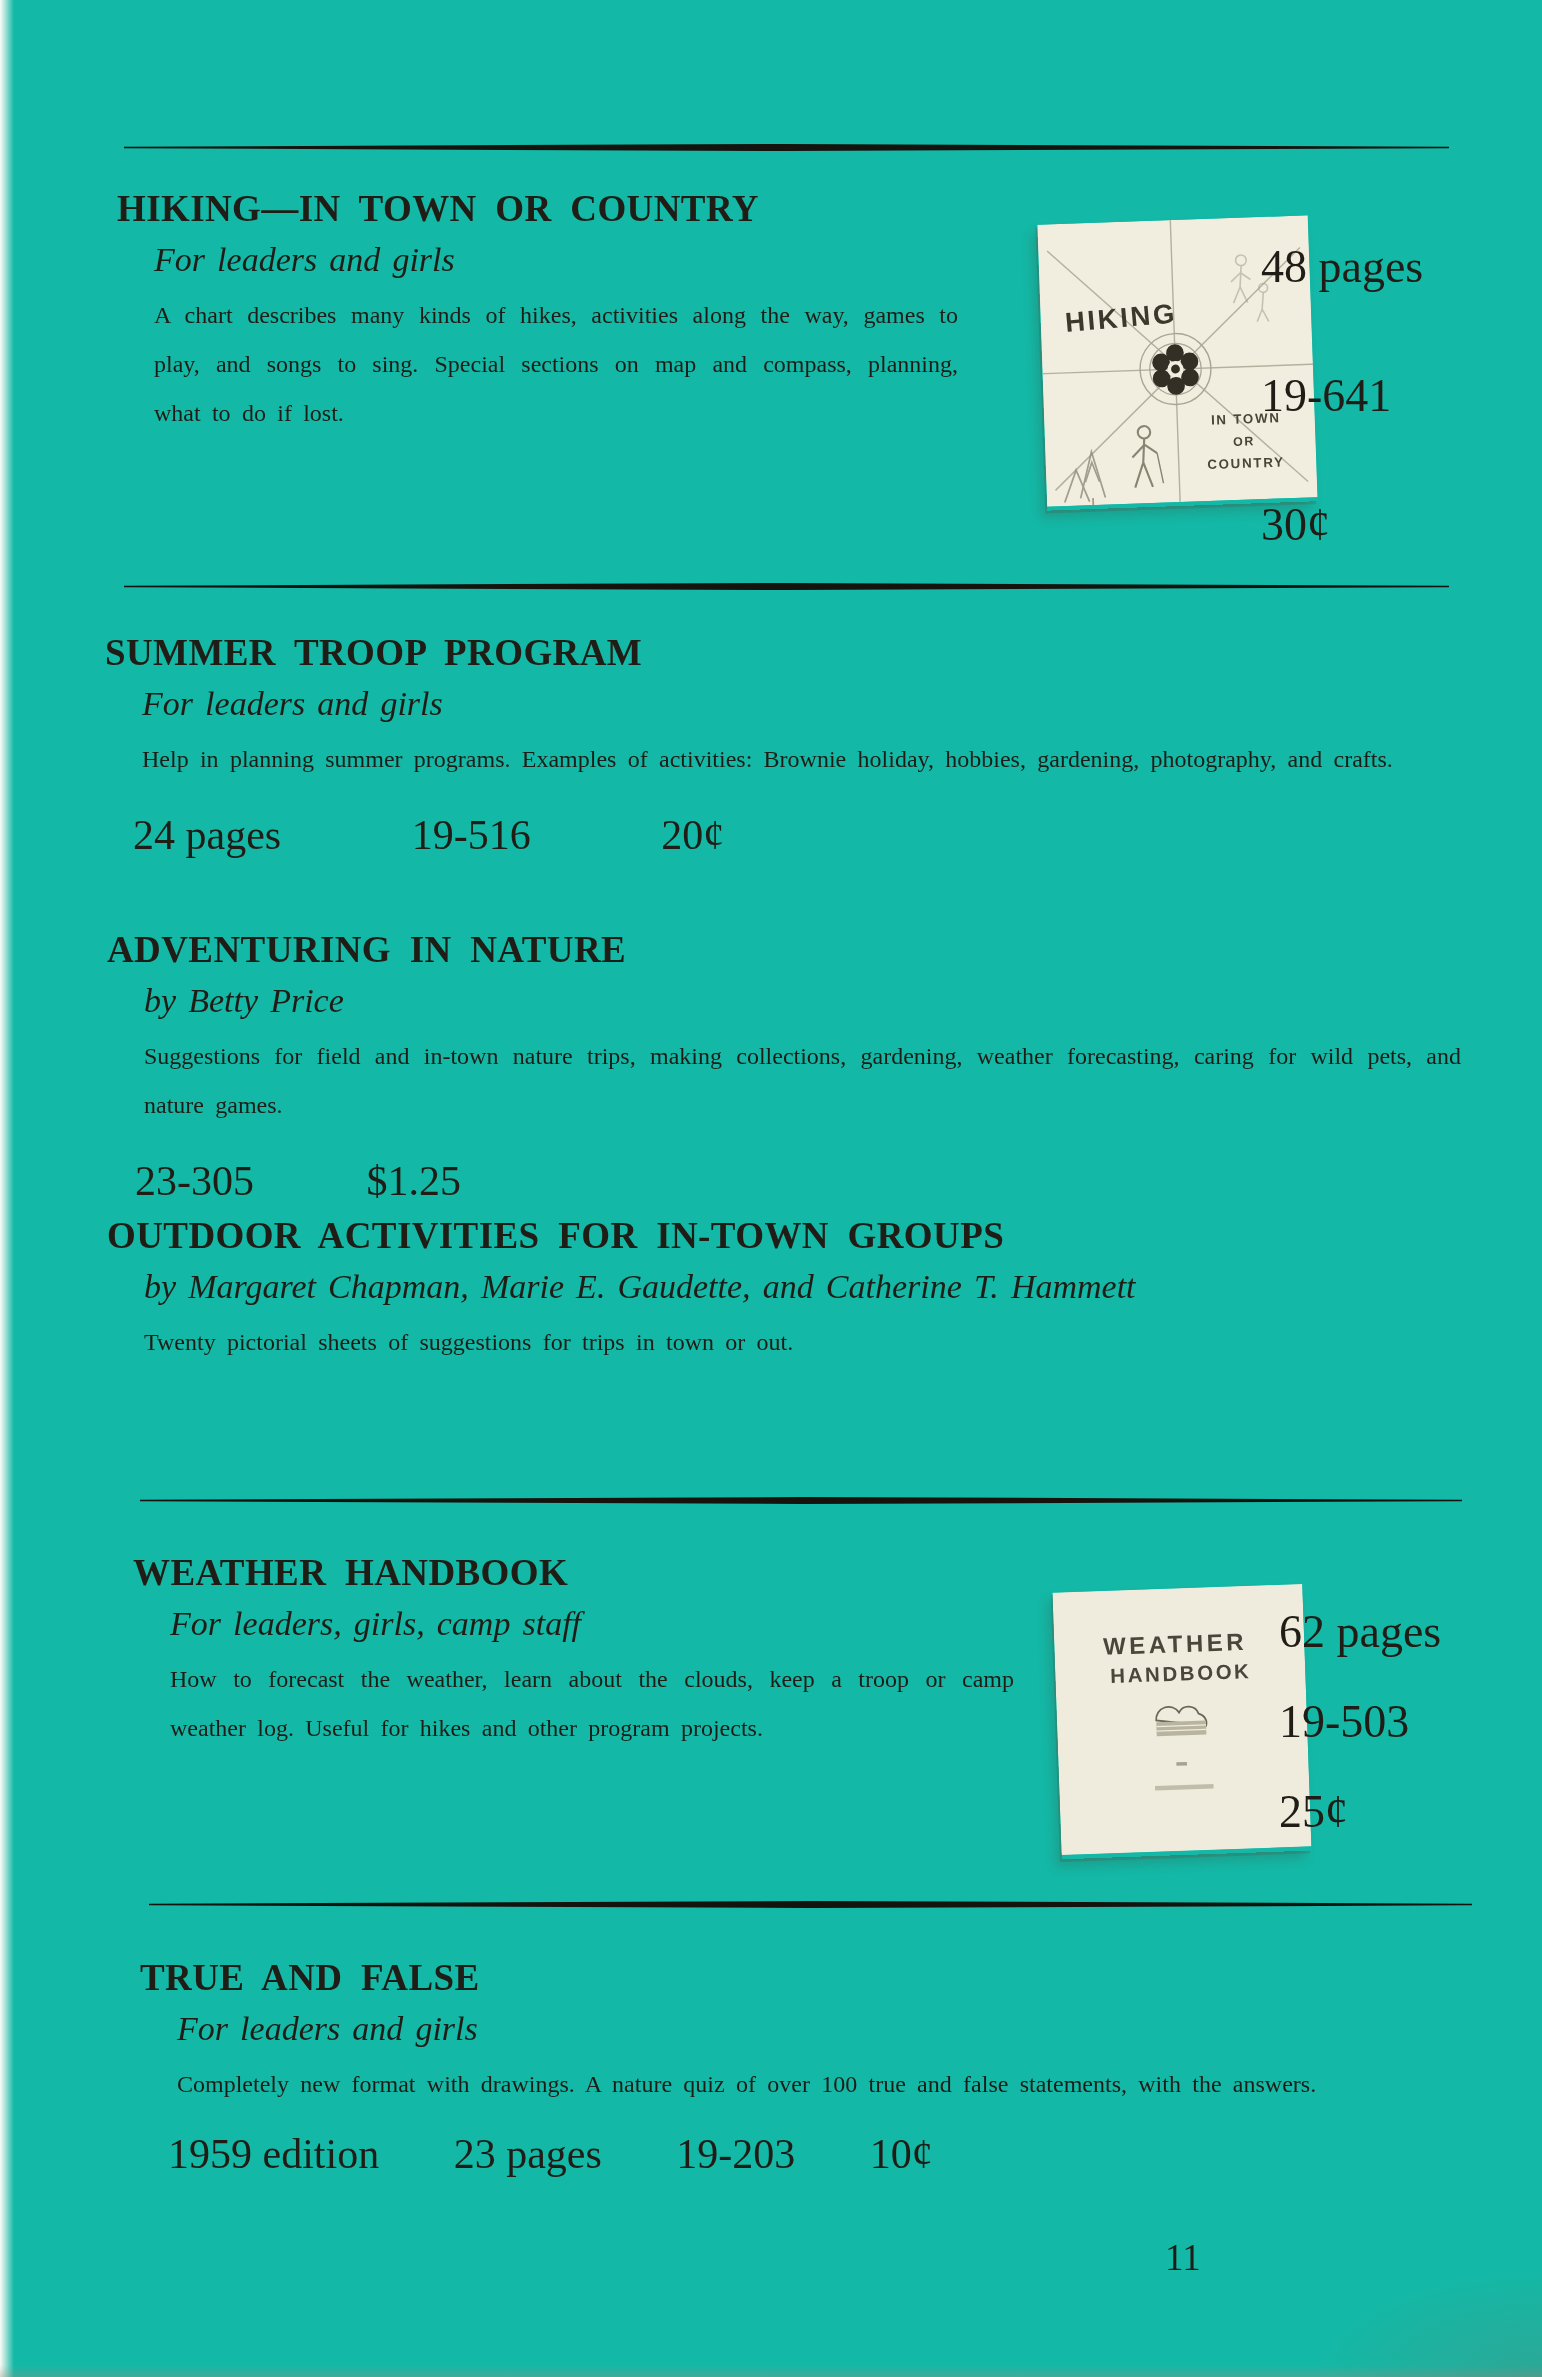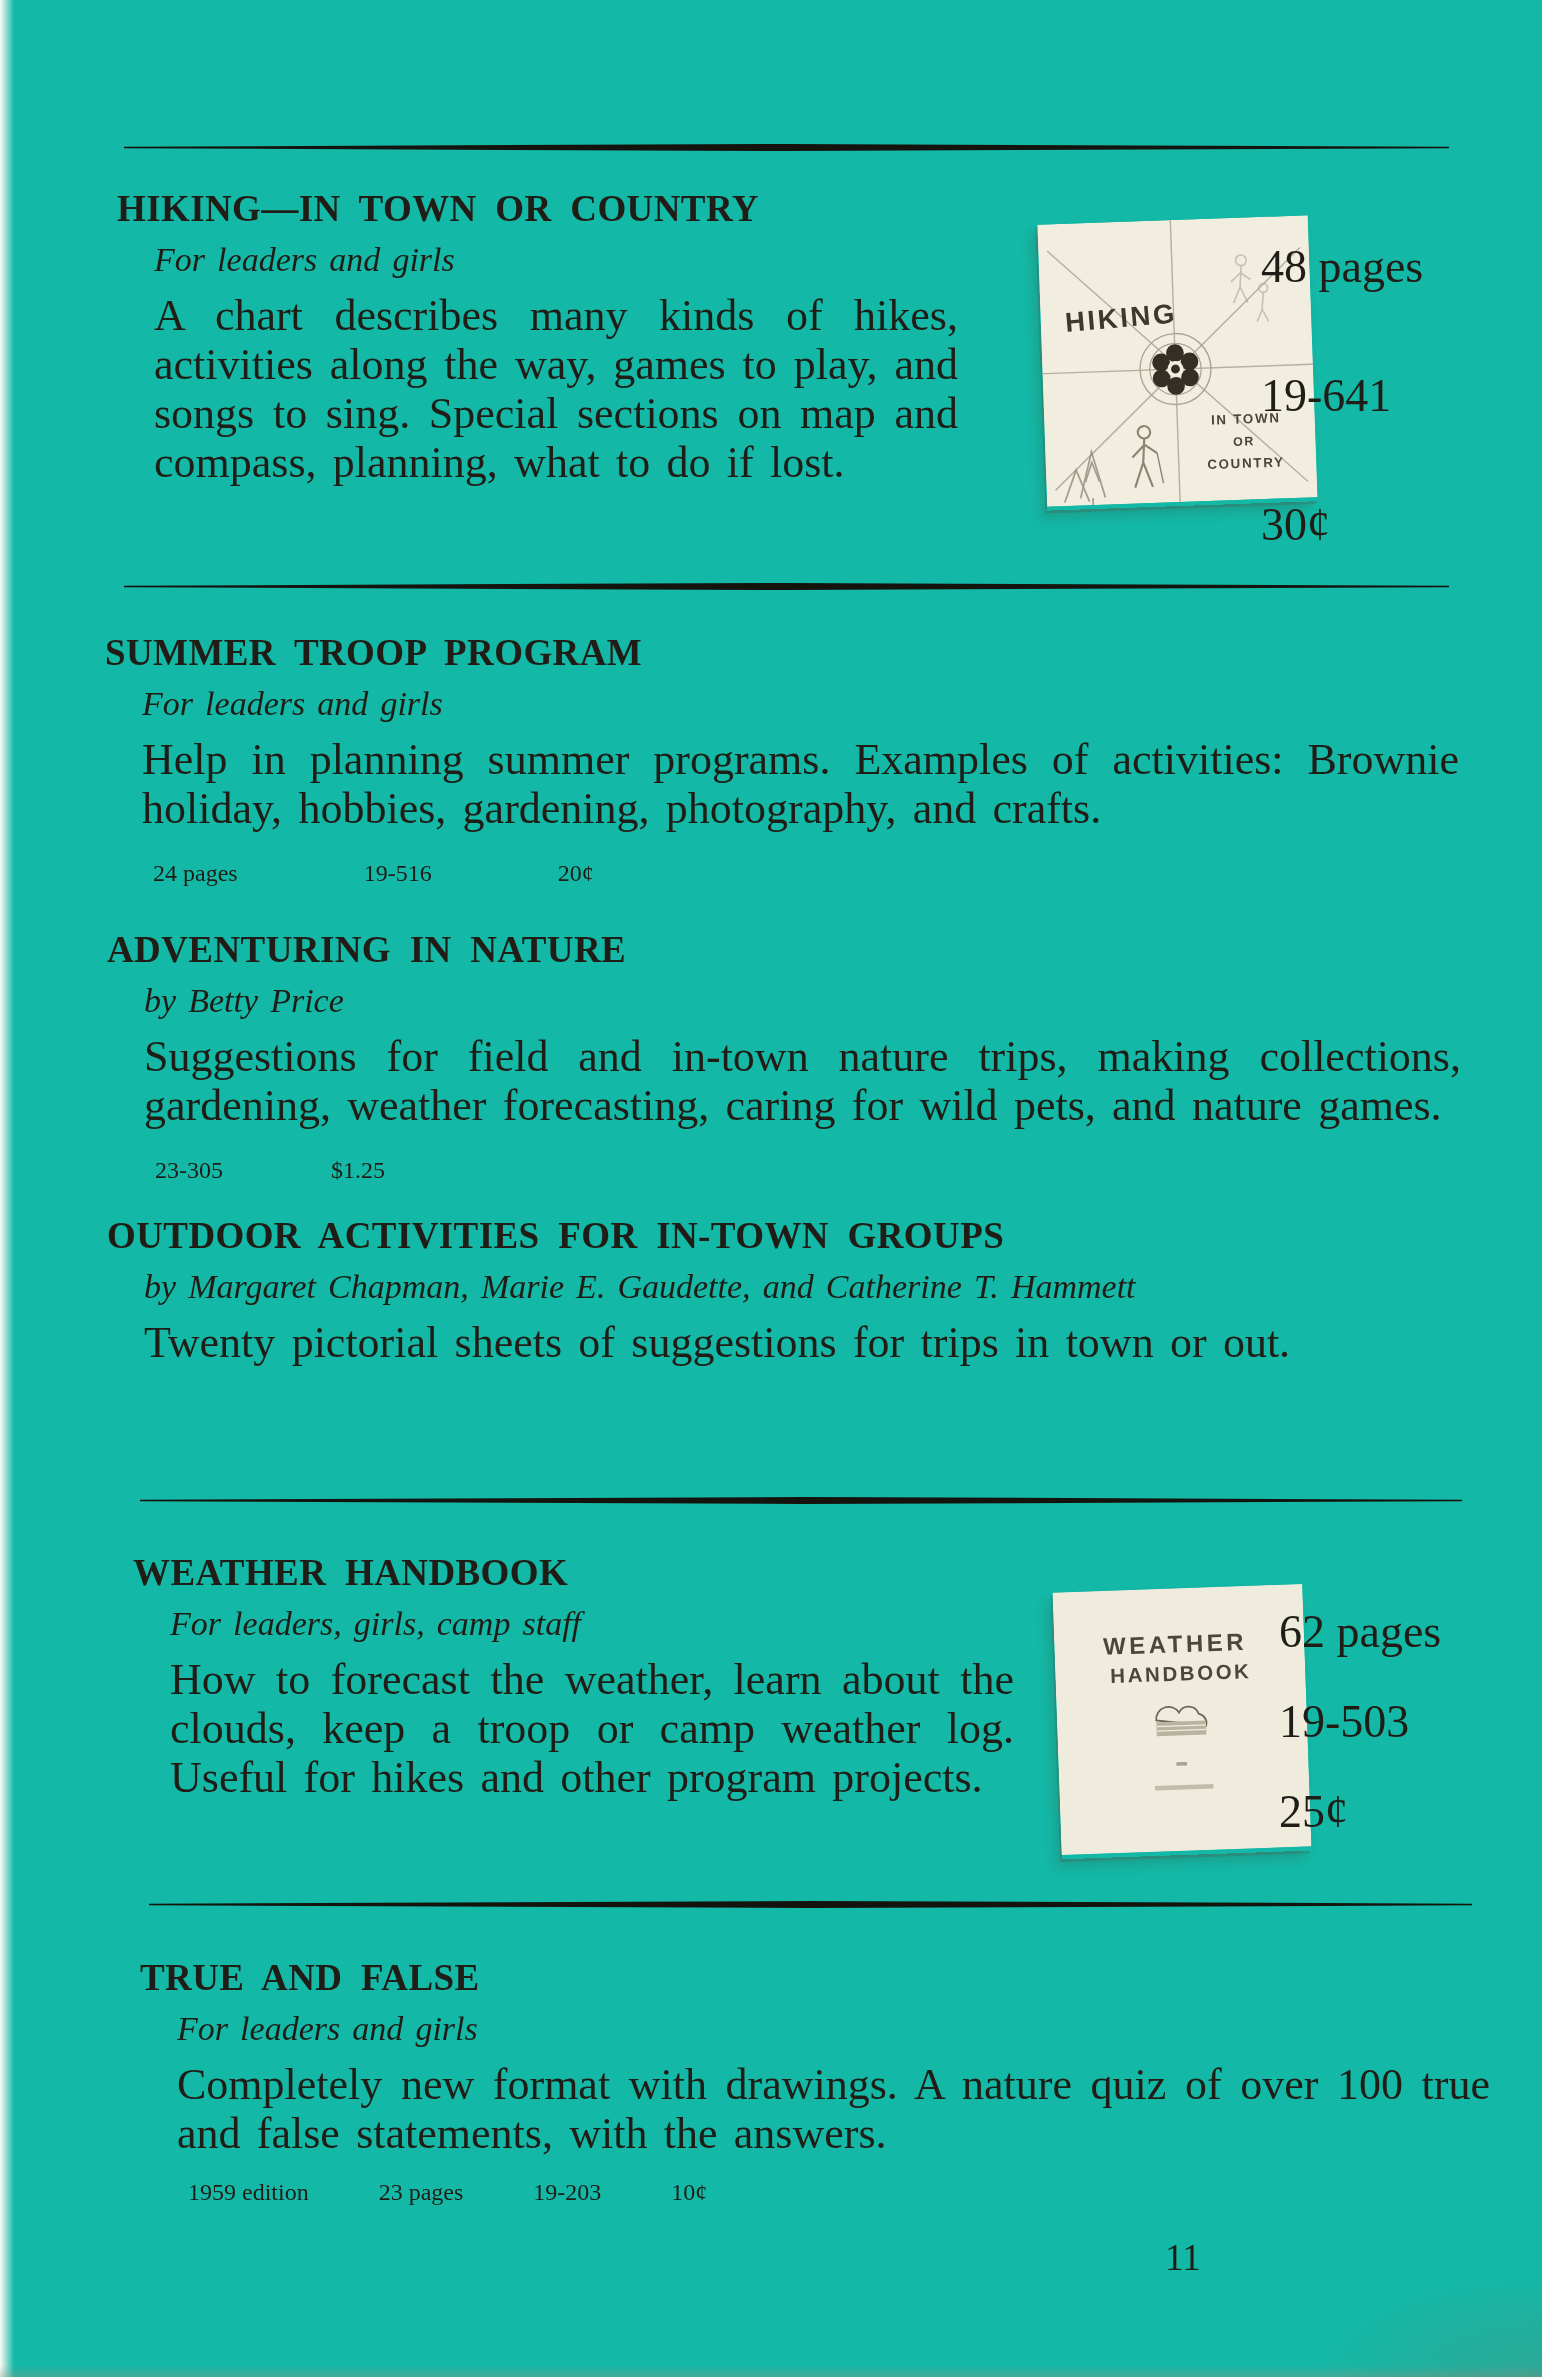--- a/index.html
+++ b/index.html
@@ -29,24 +29,24 @@
   section{position:absolute;}
   .title{
     margin:0;font-size:37px;font-weight:bold;letter-spacing:0.4px;
     word-spacing:9px;line-height:1.15;
   }
   .byline{
     margin:9px 0 0 37px;font-size:34px;font-style:italic;line-height:1.2;
     word-spacing:3.6px;
   }
   .desc{
-    margin:10.7px 0 0 37px;font-size:44px;line-height:49px;
+    margin:10.7px 0 0 37px;font-size:24px;line-height:49px;
     text-align:justify;word-spacing:5.3px;
   }
-  .stats{margin:27px 0 0 48px;font-size:24px;}
+  .stats{margin:27px 0 0 28px;font-size:42px;}
   .stats span{display:inline-block;}
   .gap-lg span{margin-right:120px;}
   .gap-md span{margin-right:102px;}
   .gap-sm span{margin-right:64px;}
 
   .side-stats{
     position:absolute;display:flex;flex-direction:column;font-size:46px;
   }
   .side-stats.wide{gap:76px;}
   .side-stats.tight{gap:37px;}

